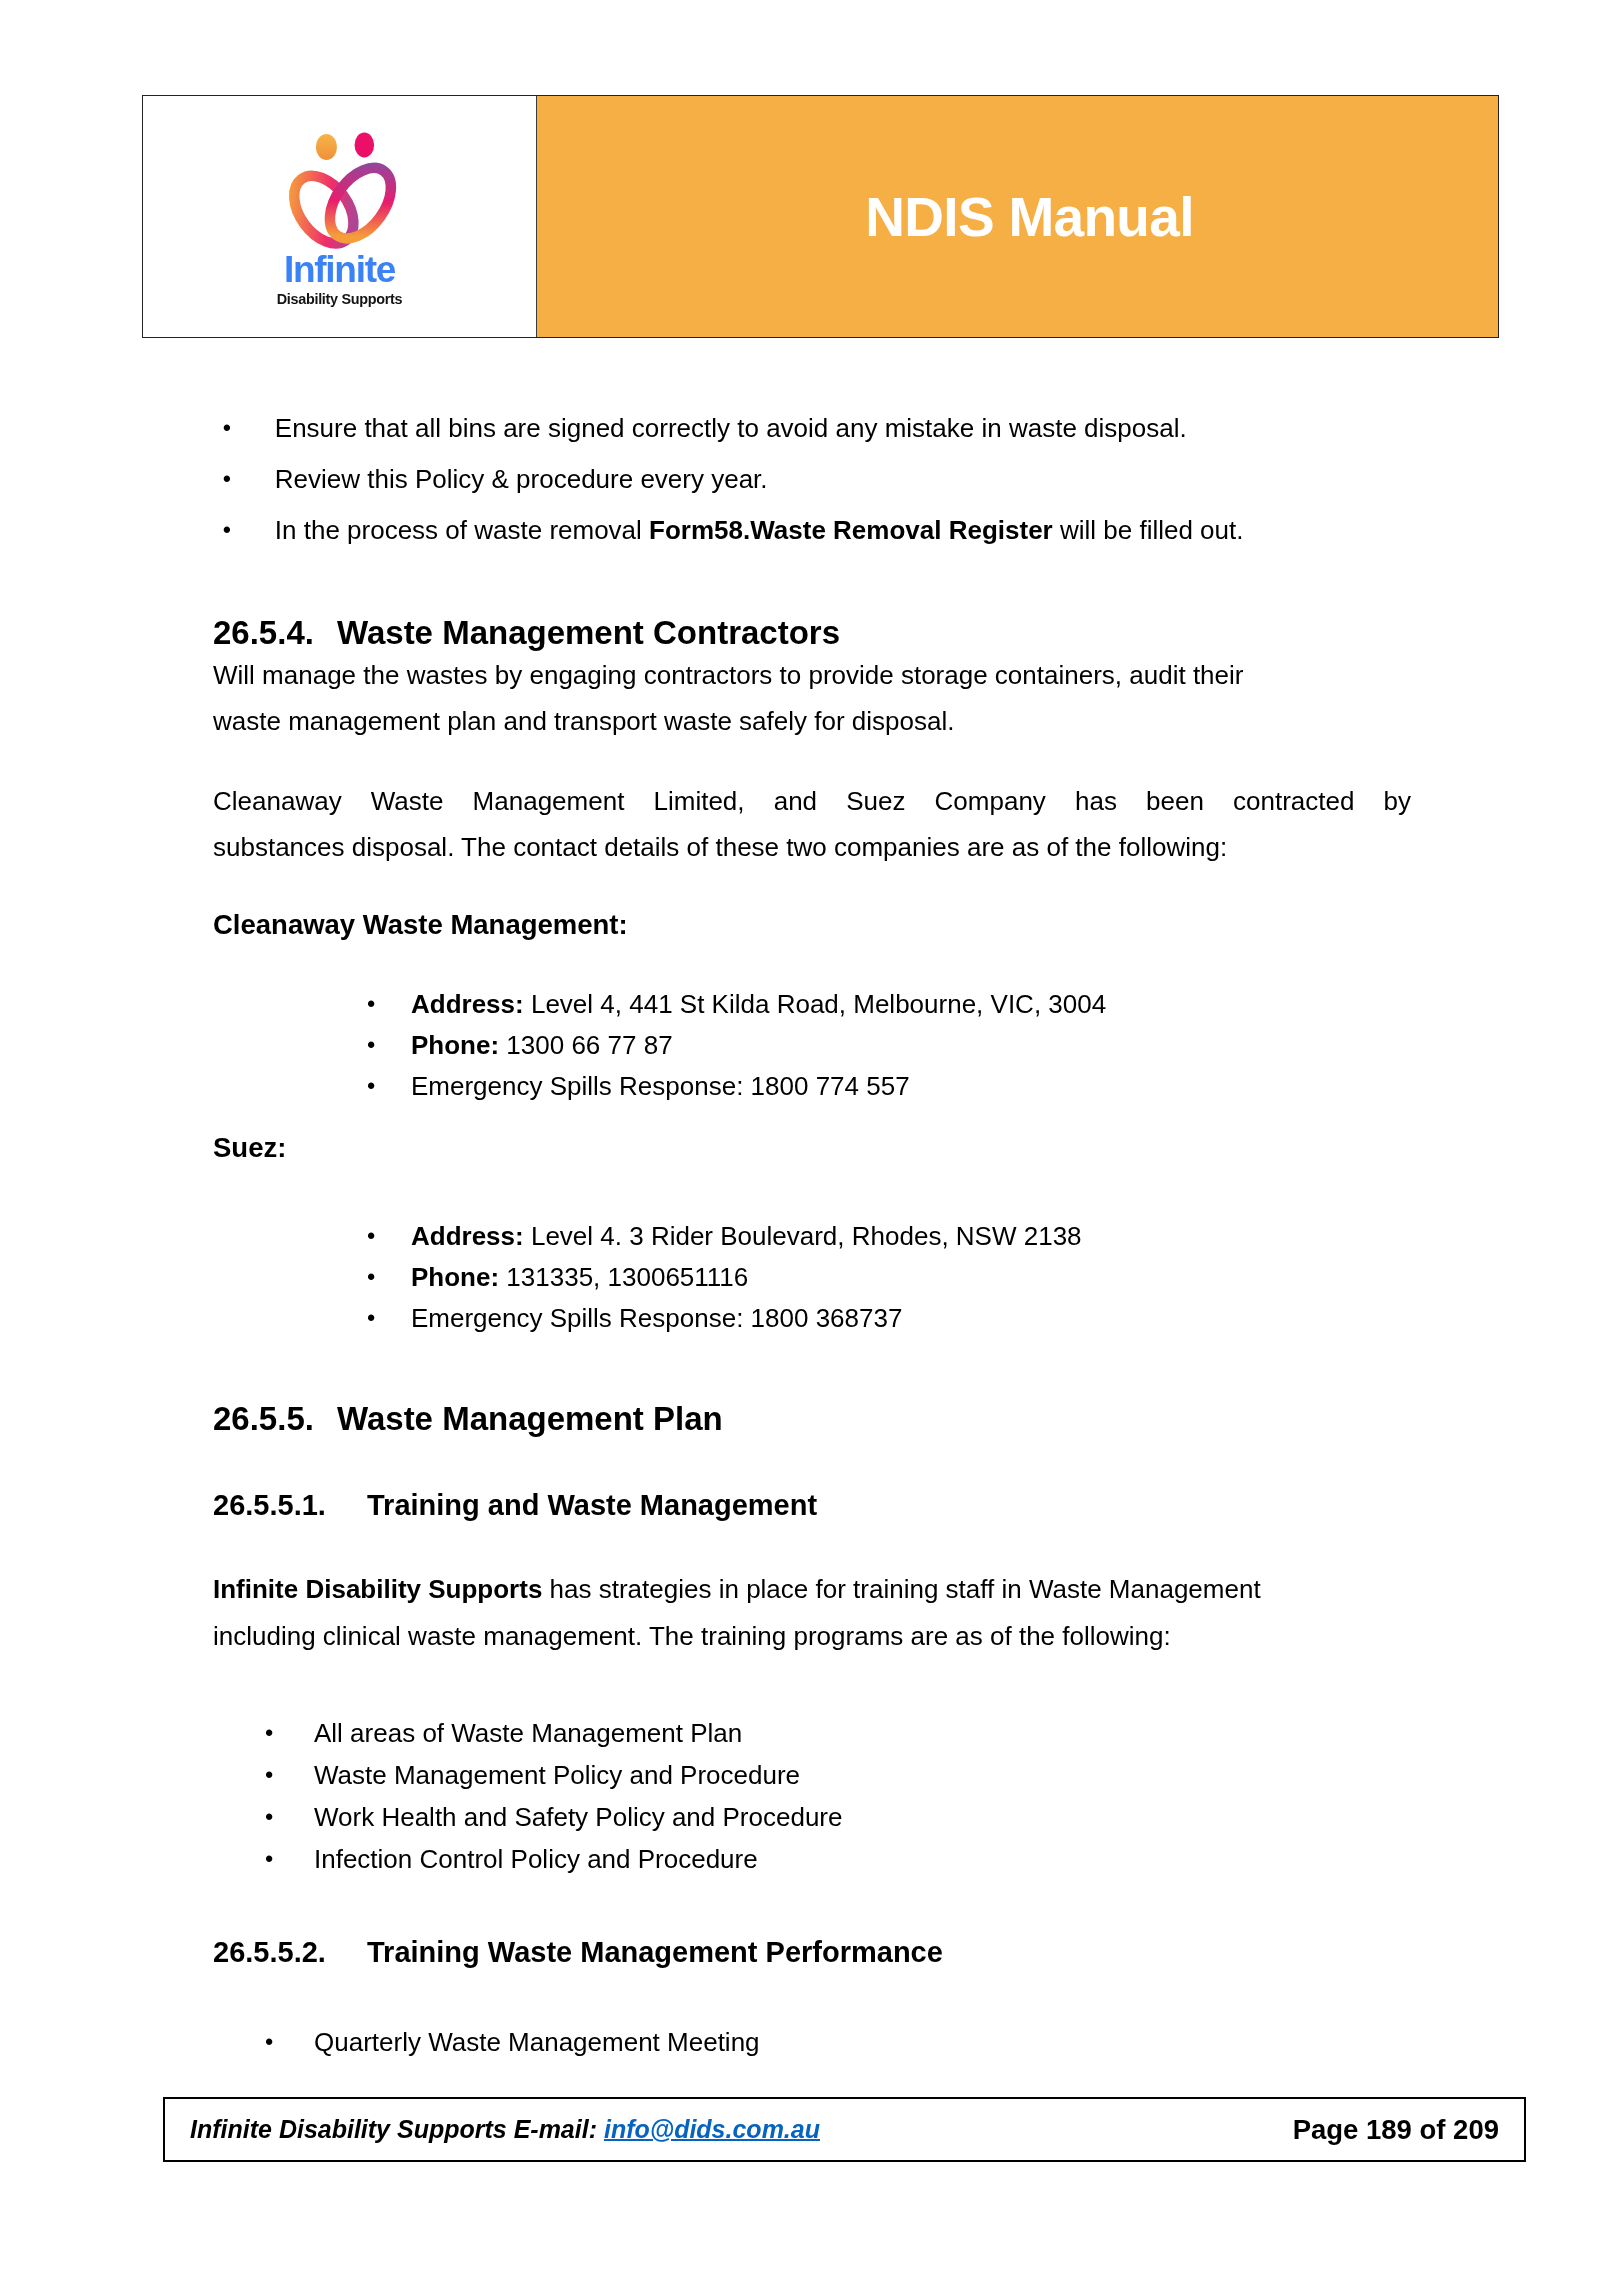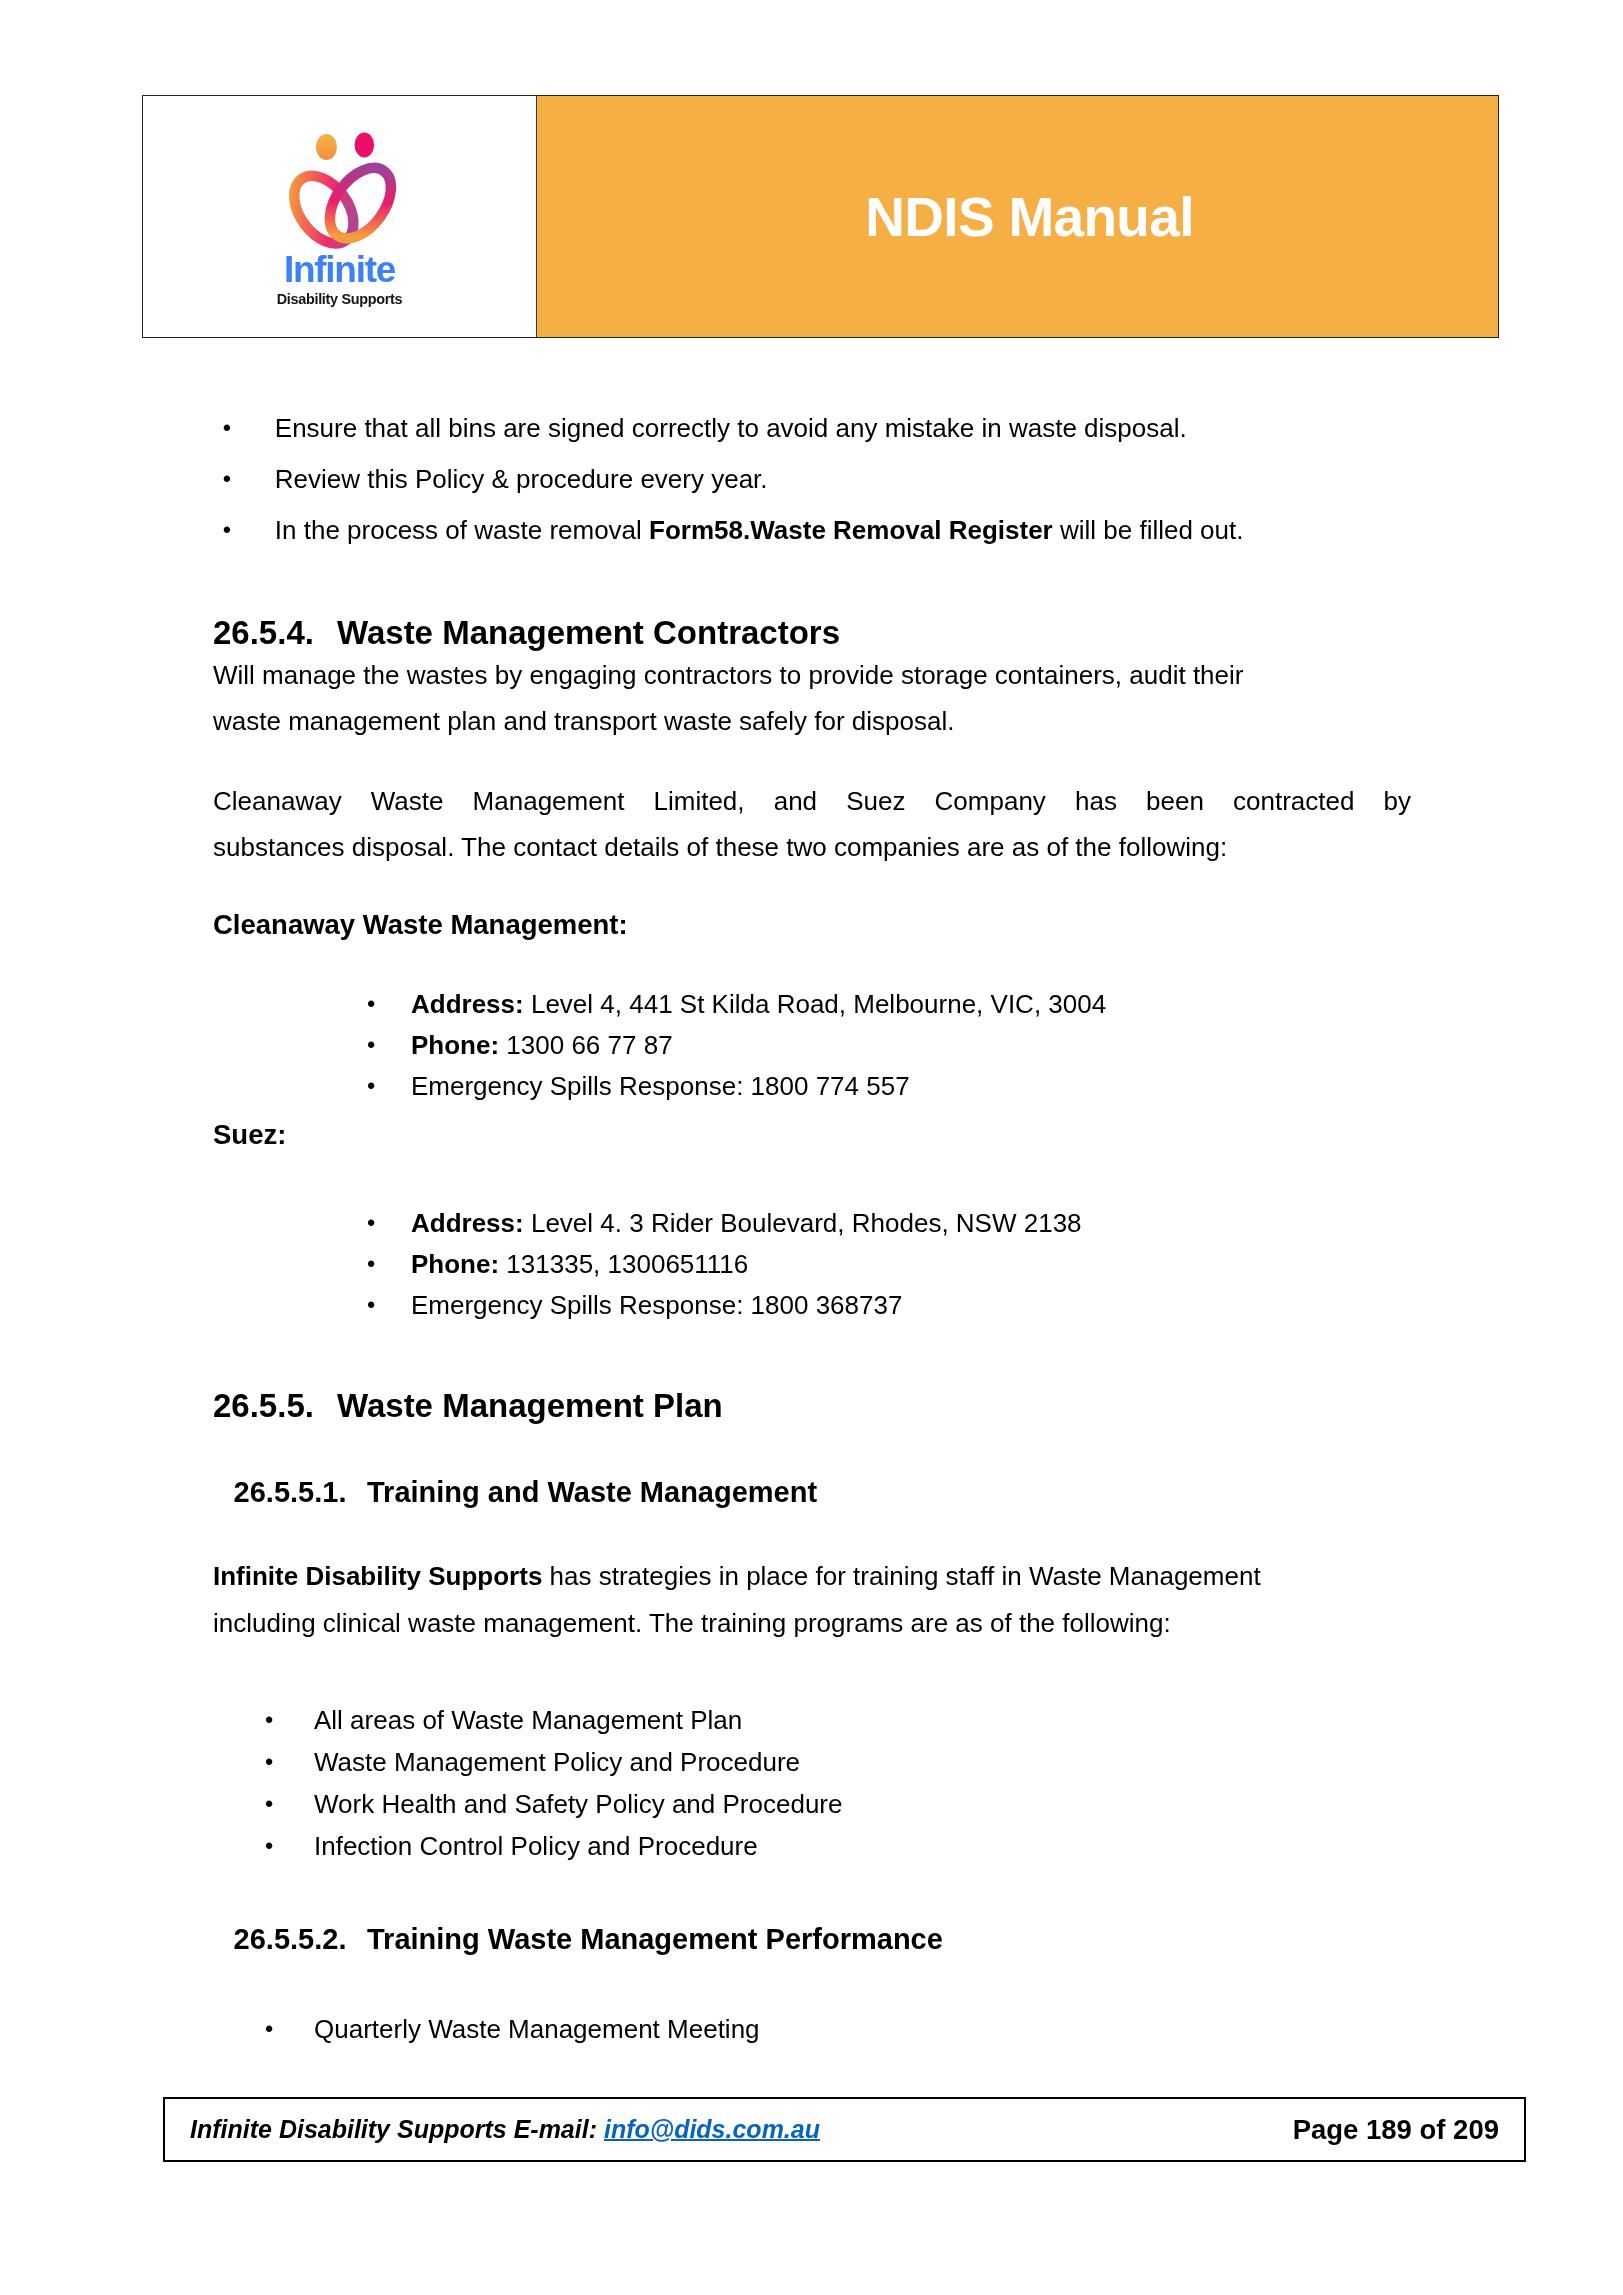--- a/index.html
+++ b/index.html
@@ -30,32 +30,32 @@
   .intro .dot{margin-left:9.8px;width:52px;box-sizing:border-box;}
   .sub{margin-left:154px;}
   .sub .li{line-height:41px;}
   .sub .dot{width:44px;}
   .mid{margin-left:52px;}
   .mid .li{line-height:42px;}
   .mid .dot{width:49px;}
   h2.doc{font-size:33px;line-height:38px;font-weight:700;margin:0;}
   h2.doc .hnum{display:inline-block;min-width:124px;}
   h3.doc{font-size:29px;line-height:35px;font-weight:700;margin:0;}
-  h3.doc .hnum{display:inline-block;min-width:154px;text-align:center;}
+  h3.doc .hnum{display:inline-block;min-width:154px;}
   .para .pline{text-align:left;}
   .justify .pline{text-align:justify;text-align-last:justify;}
   .justify .pline.last{text-align-last:left;}
   .plabel{font-weight:700;font-size:27.5px;line-height:33px;}
   .b{font-weight:700;}
   #h-contractors{margin-top:58px;}
   #para-contractors-1{}
   #para-contractors-2{margin-top:34px;}
   #label-cleanaway{margin-top:38px;}
   #list-cleanaway{margin-top:43px;}
-  #label-suez{margin-top:11px;}
+  #label-suez{margin-top:24px;}
   #list-suez{margin-top:52px;}
   #h-plan{margin-top:61px;}
   #h-training{margin-top:50px;}
   #para-training{margin-top:43px;line-height:47px;}
   #list-training{margin-top:52px;}
   #h-measuring{margin-top:55px;}
   #list-measuring{margin-top:51px;}
   
   .footer-box{
     position:absolute;left:163px;top:2097px;width:1363px;height:65px;

